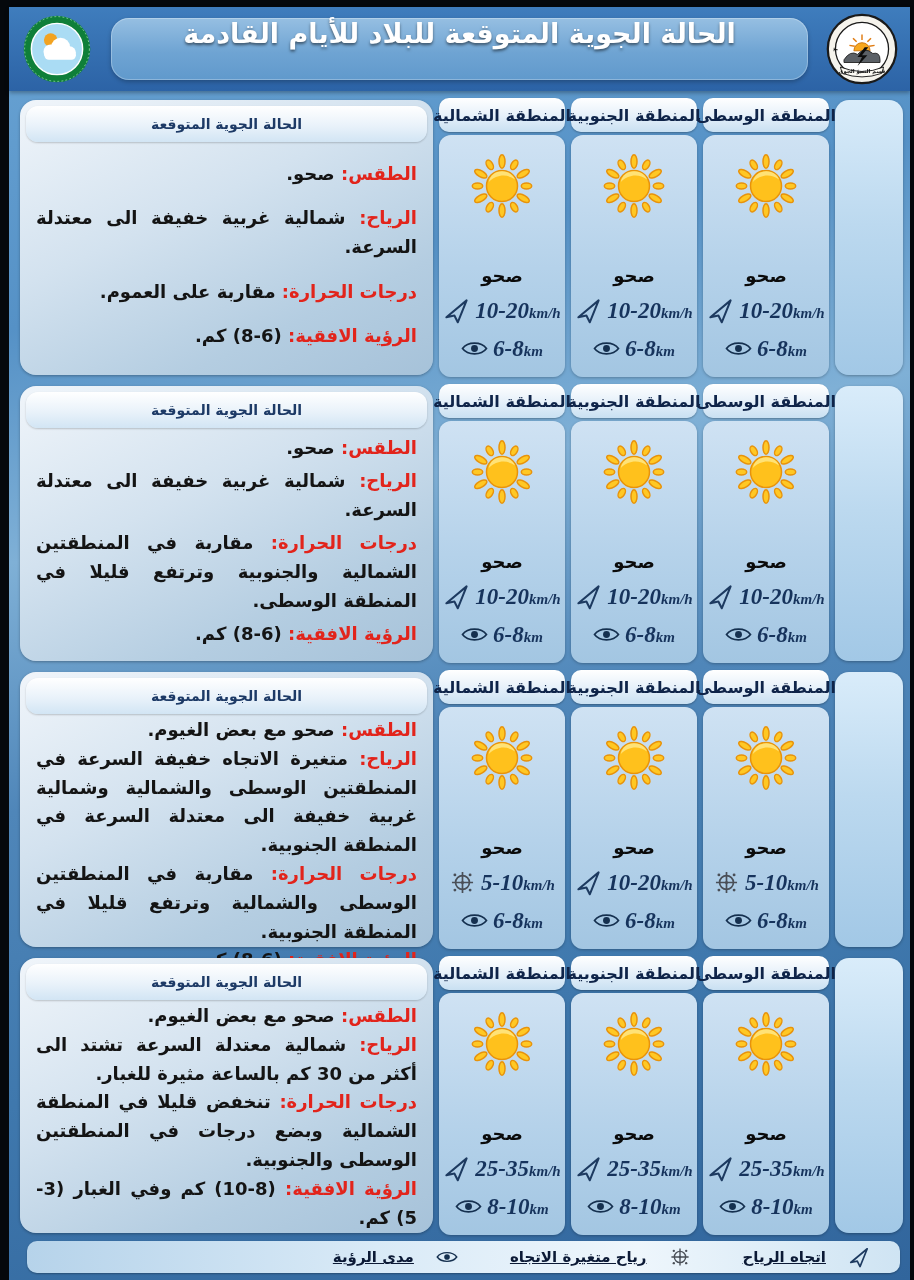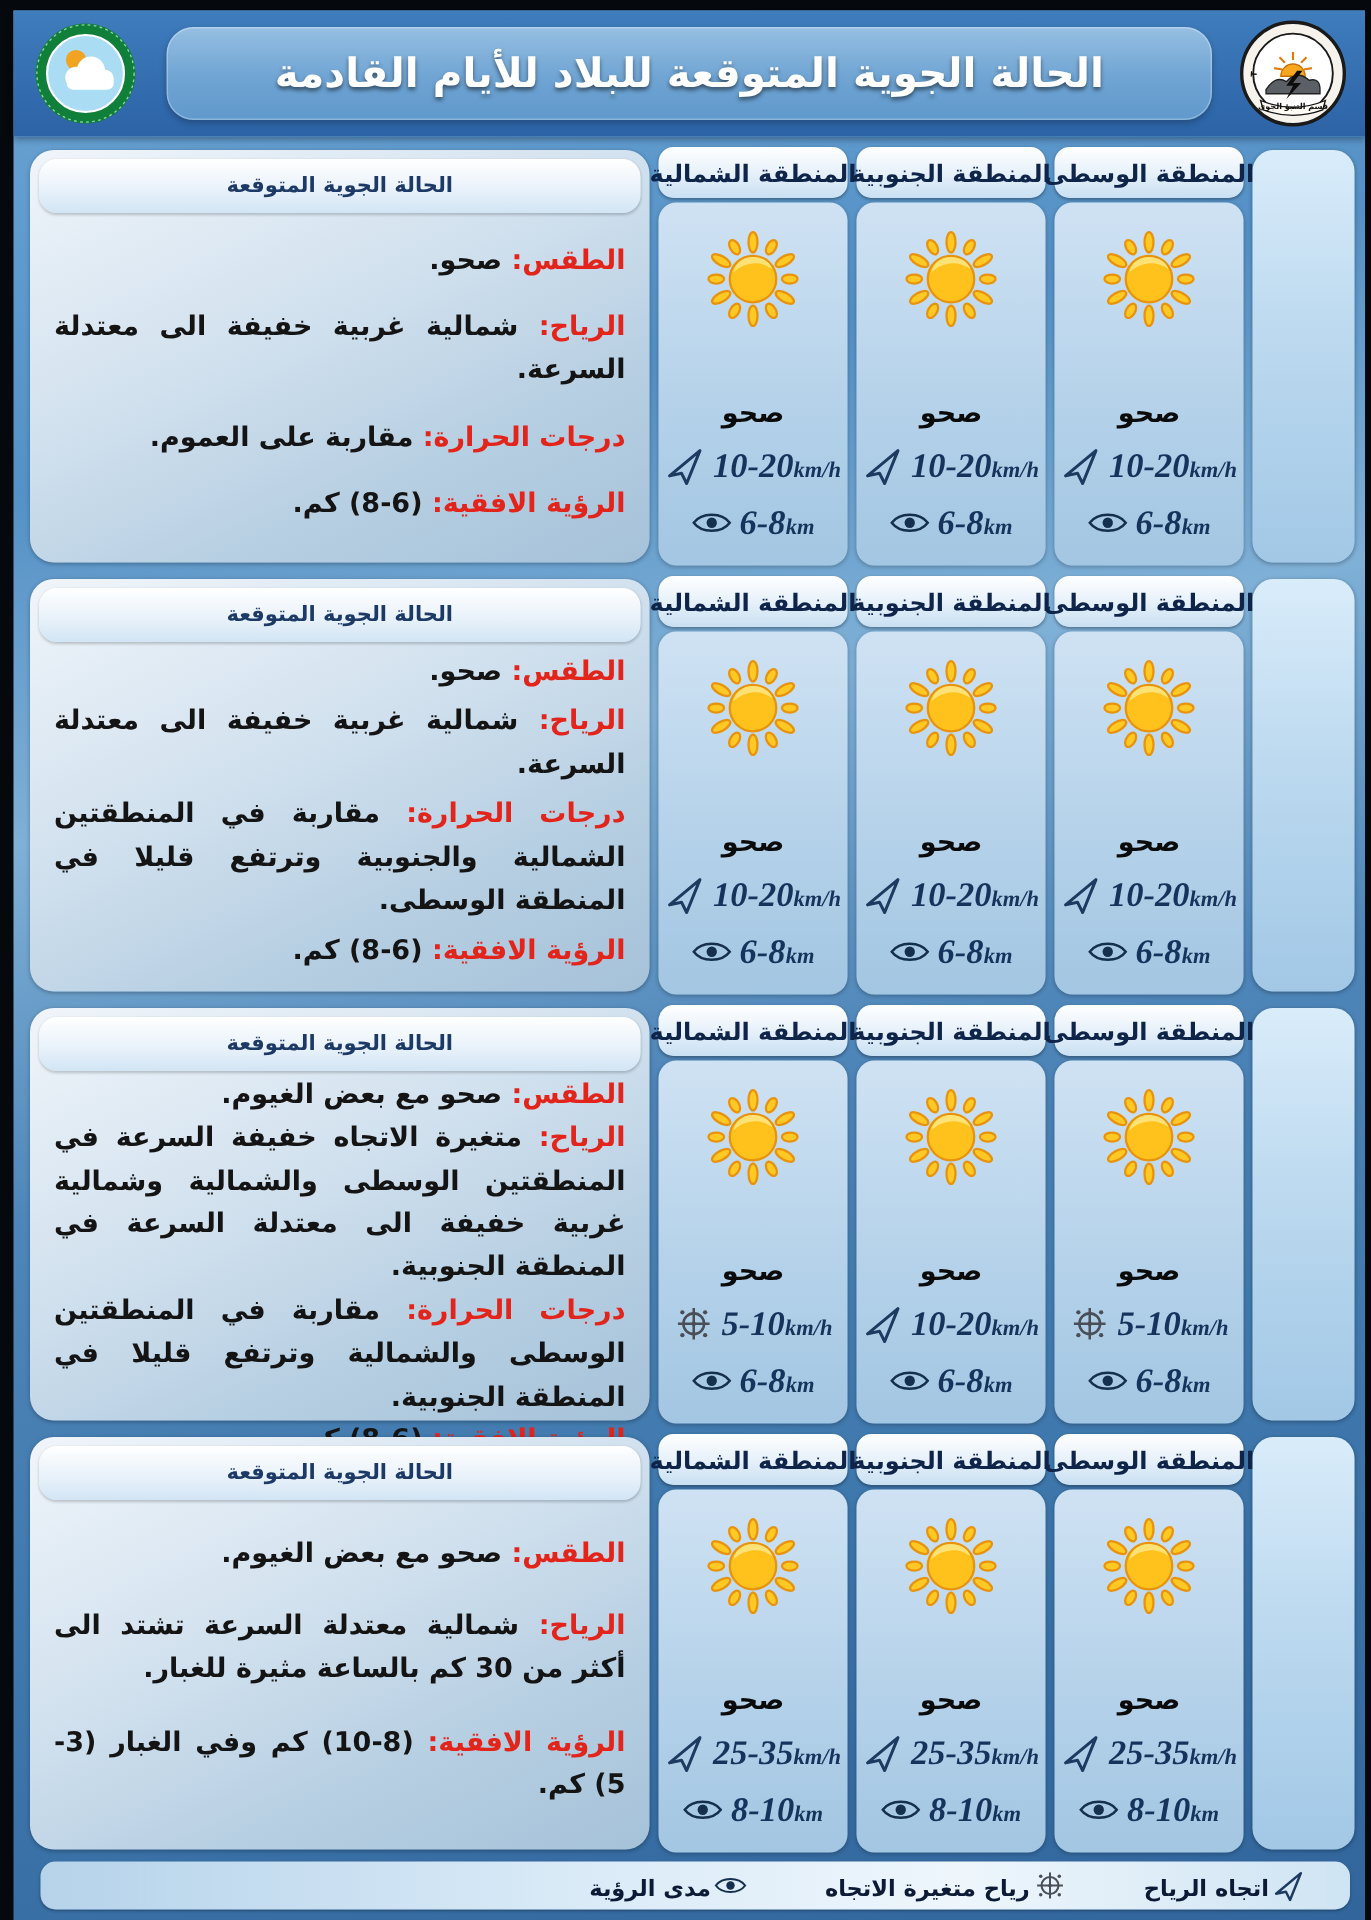--- a/index.html
+++ b/index.html
@@ -9,21 +9,21 @@
          background:linear-gradient(168deg,#6aa4d4 0%,#5591c6 22%,#7fb0d6 38%,#4f86b9 55%,#3f78ad 75%,#31659c 100%);
          display:flex;flex-direction:column;}
   
   .hdr{height:84px;flex:0 0 84px;background:linear-gradient(180deg,#3f7dbd 0%,#2c63a6 100%);
        display:flex;align-items:center;padding:0 12px;box-shadow:0 2px 4px rgba(0,0,0,.3);}
   .logo{width:72px;height:72px;flex:0 0 72px;}
   .logo svg{width:72px;height:72px;display:block;}
   .title-pill{flex:1;margin:0 18px;height:62px;border-radius:18px;
        background:linear-gradient(180deg,#96bfe2 0%,#6fa4d3 55%,#6099cc 100%);
        box-shadow:inset 0 0 0 1px rgba(255,255,255,.28), 0 2px 4px rgba(0,0,0,.25);
-       display:flex;align-items:center;justify-content:center;}
+       display:flex;justify-content:center;}
   .title-pill .t{color:#fff;font-weight:bold;font-size:27px;text-shadow:0 2px 3px rgba(0,0,0,.5);}
   
   .rows{flex:1;display:flex;flex-direction:column;gap:7px;padding:7px 7px 4px 11px;min-height:0;}
   .day-row{flex:1;display:flex;direction:rtl;gap:6px;min-height:0;}
   .day-strip{flex:0 0 68px;width:68px;margin:2px 0;border-radius:14px;
        background:linear-gradient(180deg,#d9ecfa 0%,#bcd9ef 45%,#a2c8e6 100%);
        box-shadow:0 1px 3px rgba(0,0,0,.3);display:grid;place-items:center;overflow:hidden;}
   .regions{display:flex;direction:rtl;gap:6px;}
   .region-col{width:126px;flex:0 0 126px;display:flex;flex-direction:column;gap:3px;min-height:0;}
   .region-header{height:34px;flex:0 0 34px;border-radius:10px;
@@ -54,21 +54,21 @@
   .f-body{flex:1;display:flex;flex-direction:column;justify-content:space-evenly;
        padding:2px 10px;direction:rtl;min-height:0;}
   .f-item{margin:0;font-size:18px;line-height:1.6;font-weight:bold;color:#141414;
        text-align:justify;text-align-last:right;}
   .f-label{color:#e2241b;}
   
   .legend{height:32px;flex:0 0 32px;margin:2px 10px 7px 18px;border-radius:10px;
        background:linear-gradient(90deg,#b6d3ea 0%,#d9eaf7 40%,#eef6fc 70%,#cfe4f3 100%);
        box-shadow:0 1px 2px rgba(0,0,0,.3);
        display:flex;direction:rtl;align-items:center;gap:52px;padding:0 30px;}
-  .legend-item{display:flex;align-items:flex-end;gap:2px;font-weight:bold;font-size:15px;color:#0c1a36;}
+  .legend-item{display:flex;align-items:center;gap:22px;font-weight:bold;font-size:15px;color:#0c1a36;text-decoration:underline;}
   .legend-item .micon svg{width:22px;height:22px;display:block;}
 </style>
 </head>
 <body>
 
 <div class="inner">
 
   <div class="hdr">
     <div class="logo">
       <svg viewBox="0 0 80 80">
@@ -702,20 +702,21 @@
           <span><span class="num">8-10</span><span class="unit">km</span></span>
         </div>
       </div>
     </div>
         </div>
     <div class="forecast">
       <div class="f-title">الحالة الجوية المتوقعة</div>
       <div class="f-body">
     <p class="f-item"><span class="f-label">الطقس:</span> <span class="f-text">صحو مع بعض الغيوم.</span></p>
     <p class="f-item"><span class="f-label">الرياح:</span> <span class="f-text">شمالية معتدلة السرعة تشتد الى أكثر من 30 كم بالساعة مثيرة للغبار.</span></p>
+    <p class="f-item"><span class="f-label">درجات الحرارة:</span> <span class="f-text">تنخفض قليلا في المنطقة الشمالية وبضع درجات في المنطقتين الوسطى والجنوبية.</span></p>
     <p class="f-item"><span class="f-label">الرؤية الافقية:</span> <span class="f-text">(8-10) كم وفي الغبار (3-5) كم.</span></p>
           </div>
     </div>
   </section>
     </div>
 
   <div class="legend" id="legend">
     <div class="legend-item">
       <span class="micon">
           <svg viewBox="0 0 32 32">

